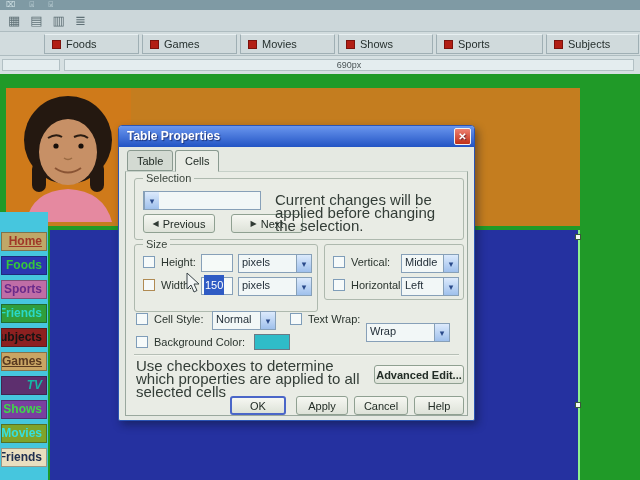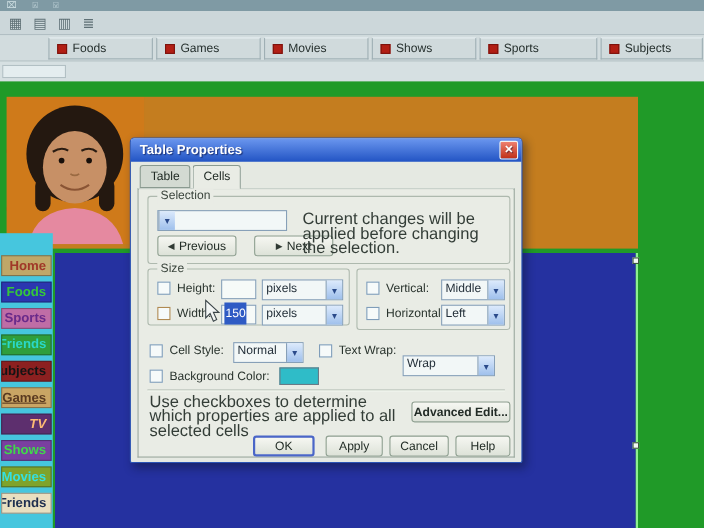--- a/index.html
+++ b/index.html
@@ -31,27 +31,27 @@
   #banner svg { position:absolute; left:0; top:0; }
   #photo { position:absolute; left:449px; top:4px; width:125px; height:134px; }
   #content-blue { position:absolute; left:50px; top:156px; width:528px; height:250px; background:#2531a0; }
   #sel-line { position:absolute; left:578px; top:156px; width:2px; height:250px; background:#8ef08e; }
   .handle { position:absolute; width:6px; height:6px; background:#f4f8f4; border:1px solid #3a5a3a; }
 
   #sidebar { position:absolute; left:0; top:138px; width:48px; height:268px; background:#46c6de; padding-top:20px; }
   .side-item { width:46px; height:19px; margin:0 0 5px 1px; border:1px solid rgba(10,20,30,.35);
     font-size:12px; font-weight:bold; line-height:17px; padding-right:4px; text-align:right;
     overflow:hidden; white-space:nowrap; direction:rtl; }
-  .side-item:nth-child(1) { background:#bfa768; color:#a03828; }
+  .side-item:nth-child(1) { background:#bfa768; color:#a03828; text-decoration:underline; }
   .side-item:nth-child(2) { background:#2b36b0; color:#35c83a; }
   .side-item:nth-child(3) { background:#bf6da6; color:#6a2a8a; }
   .side-item:nth-child(4) { background:#2f9e3c; color:#2ad8c8; }
   .side-item:nth-child(5) { background:#8c2020; color:#141414; }
   .side-item:nth-child(6) { background:#c9a564; color:#5a3a20; text-decoration:underline; }
-  .side-item:nth-child(7) { background:#5d2f6e; color:#fdba74; font-style:italic; }
+  .side-item:nth-child(7) { background:#5d2f6e; color:#14b8a6; font-style:italic; }
   .side-item:nth-child(8) { background:#7a3fa0; color:#3fd84a; }
   .side-item:nth-child(9) { background:#7fa32b; color:#35e0e0; }
   .side-item:nth-child(10){ background:#e9dfc0; color:#203050; }
 
   
   #dialog { position:absolute; left:118px; top:125px; width:357px; height:296px;
     border:1px solid #2a54b4; border-radius:4px 4px 2px 2px; background:#e5e9e2;
     box-shadow:3px 4px 9px rgba(10,20,40,.45); }
   #dlg-title { position:absolute; left:0; top:0; width:100%; height:21px; border-radius:3px 3px 0 0;
     background:linear-gradient(#6a96ee,#2254c4); color:#fff; font-size:12px; font-weight:bold;
@@ -132,20 +132,21 @@
       <span>Sports</span>
     </div>
     <div class="nav-tab" style="left:546px;width:93px;">
       <span class="red-bullet"></span>
       <span>Subjects</span>
     </div>
   </div>
 
   <div id="ruler-bar">
     <div class="ruler-seg" style="left:2px;width:58px;"></div>
+    <div class="ruler-seg" style="left:64px;width:570px;"><span>690px</span></div>
   </div>
 
   <div id="page">
     <div id="banner">
       <svg width="574" height="138">
         <text x="-10" y="102" font-family="DejaVu Sans, sans-serif" font-size="72" font-weight="bold" fill="none" stroke="#b2401e" stroke-width="3" letter-spacing="6">MY N</text>
       </svg>
       <svg id="photo" viewBox="0 0 125 134">
         <rect width="125" height="134" fill="#cf7a1a"></rect>
         <path d="M20,134 Q26,103 62,101 Q98,103 106,134 Z" fill="#e589a0"></path>
@@ -201,21 +202,21 @@
             <span class="btn-arrow">◀</span>
             <span>Previous</span>
           </div>
           <div class="xp-btn" style="left:96px;top:35px;width:72px;">
             <span class="btn-arrow">▶</span>
             <span>Next</span>
           </div>
           <div class="note-text" style="left:140px;top:14px;width:175px;">Current changes will be applied before changing the selection.</div>
         </div>
 
-        <div class="groupbox" style="left:8px;top:72px;width:184px;height:52px;text-decoration:underline;">
+        <div class="groupbox" style="left:8px;top:72px;width:184px;height:68px;text-decoration:underline;">
           <span class="legend">Size</span>
           <div class="checkbox" style="left:8px;top:11px;"></div>
           <span class="lbl" style="left:26px;top:11px;">Height:</span>
           <div class="field" style="left:66px;top:9px;width:32px;"><span></span></div>
           <div class="select" style="left:103px;top:9px;width:74px;">
             <span class="val">pixels</span>
             <span class="arrow">▾</span>
           </div>
           <div class="checkbox" style="left:8px;top:34px;border-color:#b08a52;"></div>
           <span class="lbl" style="left:26px;top:34px;">Width:</span>

